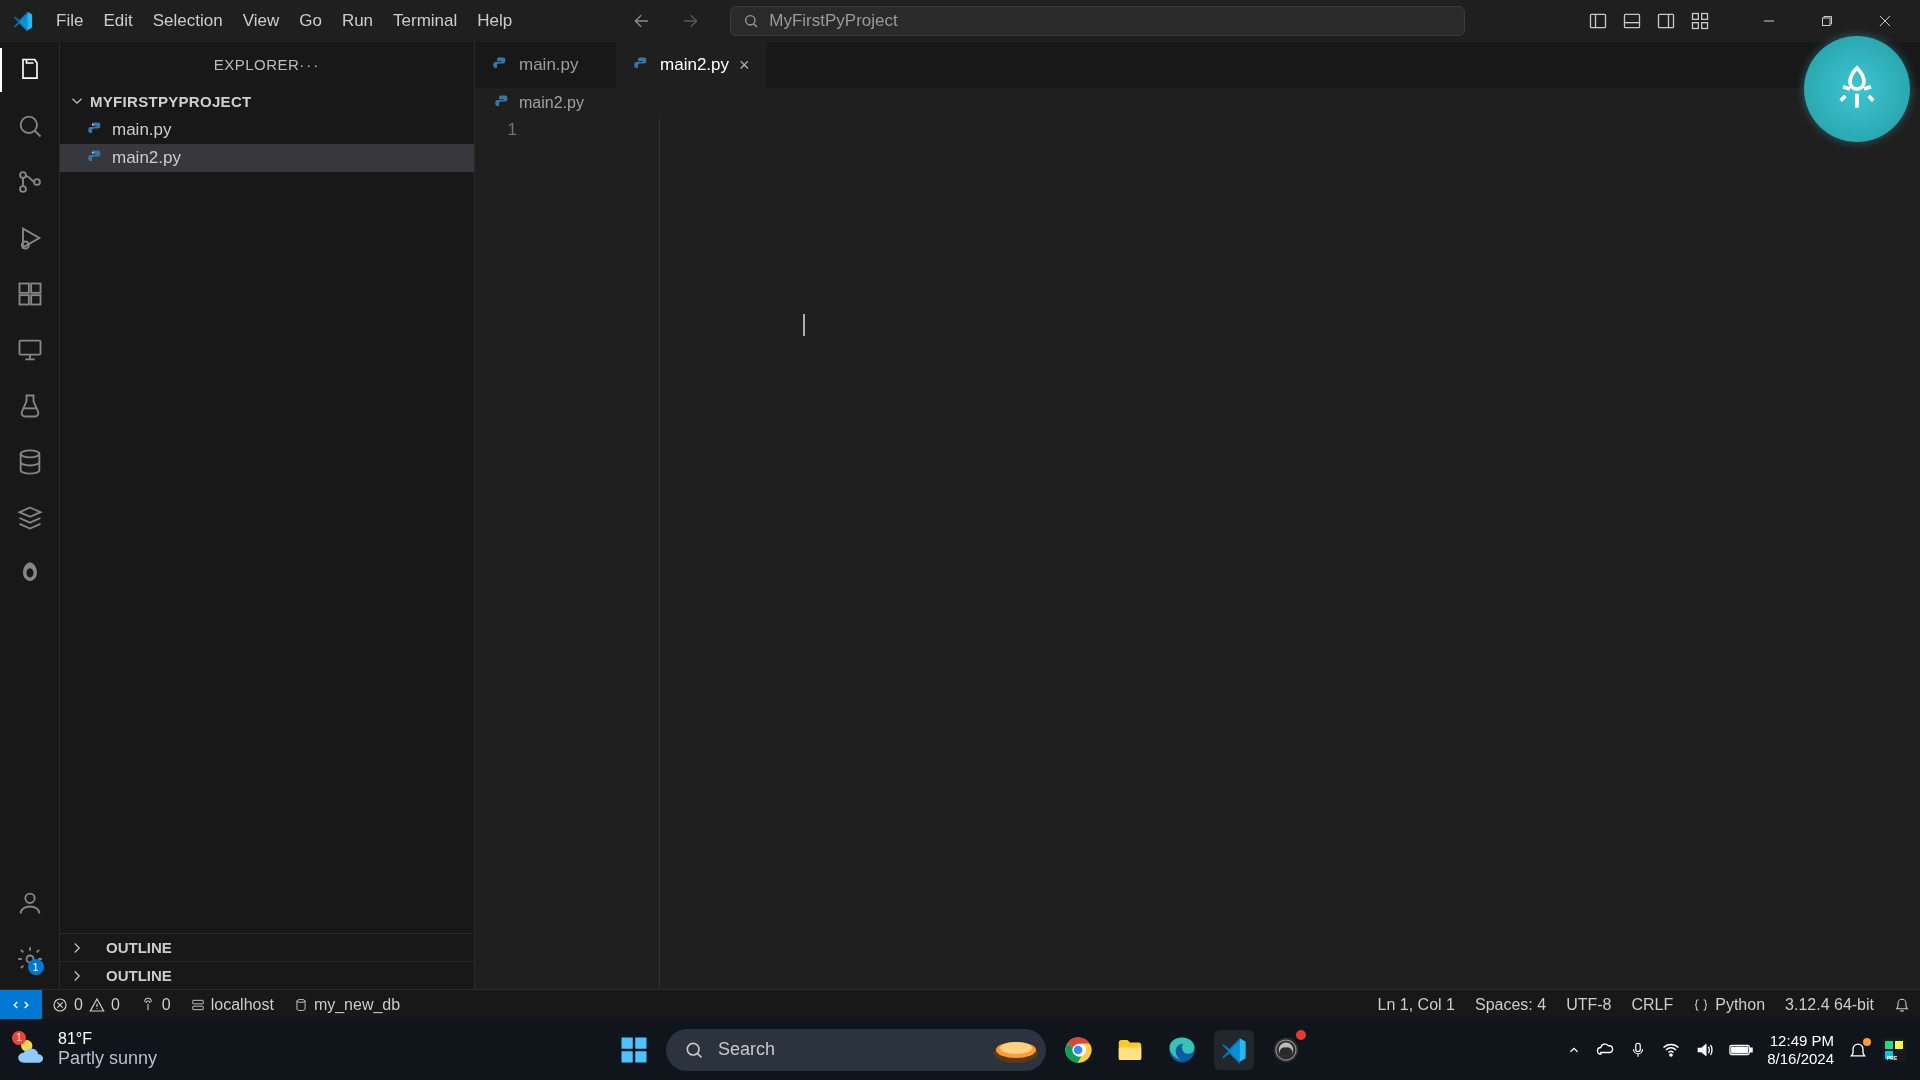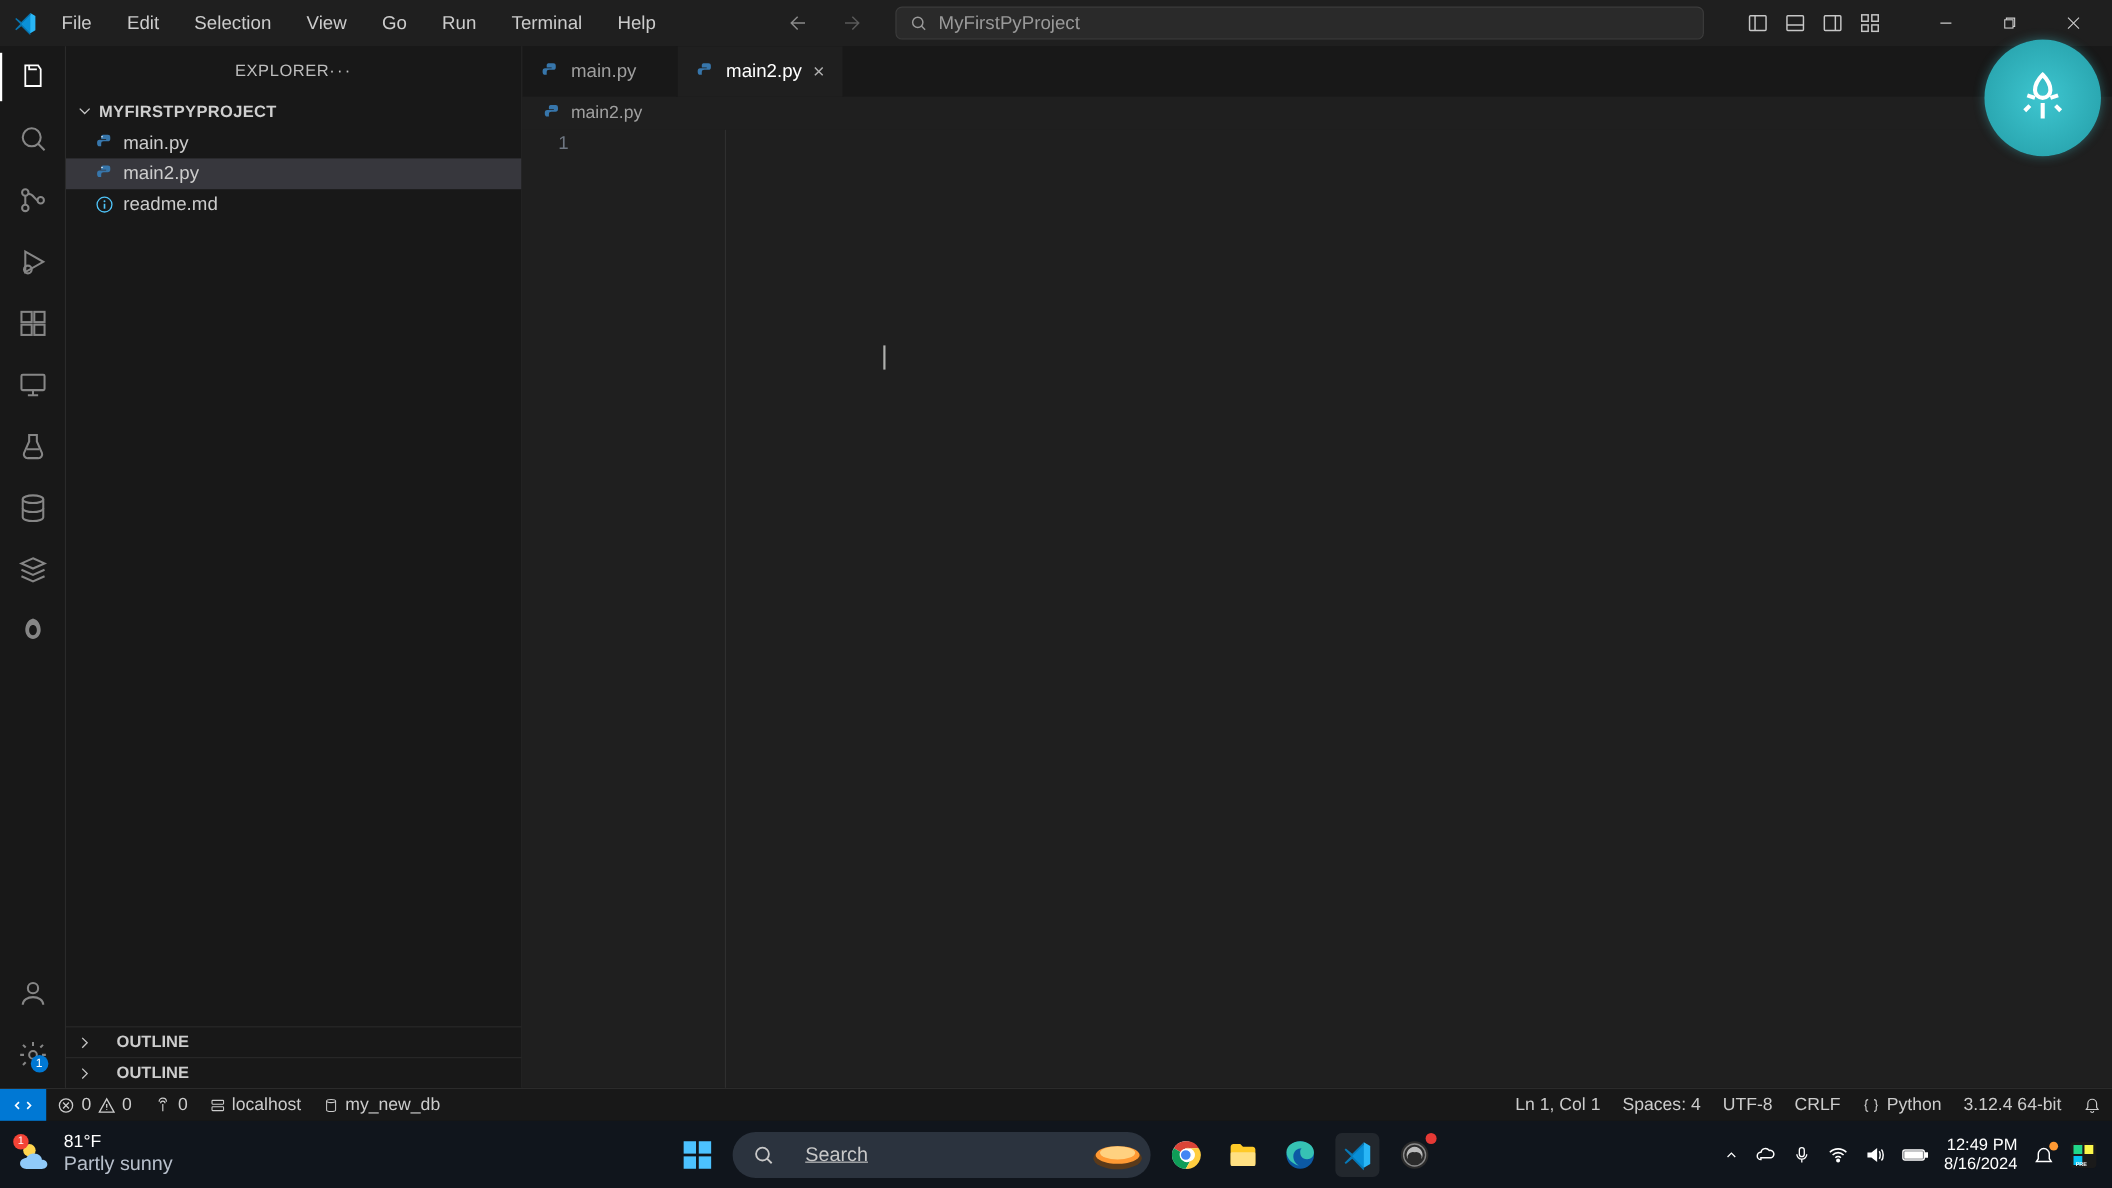--- a/index.html
+++ b/index.html
@@ -3,21 +3,21 @@
 <meta charset="utf-8">
 <style>
   * { margin: 0; padding: 0; box-sizing: border-box; font-family: "Segoe UI", sans-serif; user-select: none; }
   html, body { width: 1920px; height: 1080px; overflow: hidden; background: #000; }
   
   .vscode { width: 1920px; height: 1019px; background: #1e1e1e; display: flex; flex-direction: column; color: #cccccc; position: relative; }
   
   
   .titlebar { height: 42px; background: #1f1f1f; display: flex; align-items: center; font-size: 17px; }
   .titlebar .app-icon { width: 46px; display: flex; justify-content: center; align-items: center; }
-  .titlebar .menus { display: flex; gap: 12px; }
+  .titlebar .menus { display: flex; gap: 0; }
   .titlebar .menu-item { padding: 4px 10px; color: #cccccc; cursor: default; border-radius: 4px; }
   .titlebar .nav { display: flex; gap: 28px; margin-left: 110px; color: #8a8a8a; }
   .titlebar .search-box { margin-left: 30px; width: 735px; height: 30px; background: #2a2a2a; border: 1px solid #3c3c3c; border-radius: 6px; display: flex; align-items: center; padding: 0 12px; gap: 10px; color: #9a9a9a; font-size: 17px; }
   .titlebar .right-controls { margin-left: auto; display: flex; align-items: center; gap: 12px; padding-right: 6px; }
   .titlebar .layout-icons { display: flex; gap: 14px; color: #c7c7c7; margin-right: 18px; }
   .titlebar .win-controls { display: flex; gap: 0; }
   .titlebar .win-btn { width: 58px; height: 42px; display: flex; align-items: center; justify-content: center; color: #cccccc; }
   
   
   .body-area { flex: 1; display: flex; min-height: 0; }
@@ -55,21 +55,21 @@
   .statusbar .sb-item { padding: 0 10px; display:flex; align-items:center; gap:6px; height:100%;}
   .statusbar .right { margin-left:auto; display:flex; align-items:flex-start;}
   
   
   .ide-badge { position:absolute; top:36px; right:10px; width:106px; height:106px; border-radius:50%; background: radial-gradient(circle at 50% 50%, #3ec6d0 0%, #2ba8b2 70%); display:flex; align-items:center; justify-content:center; box-shadow: 0 0 10px rgba(62,198,208,0.4);}
   
   
   .taskbar { width:1920px; height:61px; background:#10151c; display:flex; align-items:center; padding:0 14px; position:relative; color:#fff; font-size:15px;}
   .taskbar .weather { display:flex; align-items:center; gap:10px; }
   .taskbar .center { position:absolute; left:50%; transform:translateX(-50%); display:flex; align-items:center; gap:12px;}
-  .taskbar .search-pill { width:380px; height:42px; background:#2b333e; border-radius:21px; display:flex; align-items:center; padding:0 18px; gap:28px; color:#c8c8c8; font-size:18px; position:relative; overflow:hidden;text-decoration:underline;}
+  .taskbar .search-pill { width:380px; height:42px; background:#2b333e; border-radius:21px; display:flex; align-items:center; padding:0 18px; gap:14px; color:#c8c8c8; font-size:18px; position:relative; overflow:hidden;}
   .taskbar .tb-icon { width:40px; height:40px; display:flex; align-items:center; justify-content:center; border-radius:6px;}
   .taskbar .tray { margin-left:auto; display:flex; align-items:center; gap:14px;}
   .taskbar .clock { text-align:right; line-height:1.2; font-size:15px;}
   
   svg { display:block; }
   .py-icon { width:18px; height:18px; }
   .chev { width:18px; height:18px; stroke:#c5c5c5; stroke-width:1.6; fill:none;}
 </style>
 </head>
 <body>
@@ -264,28 +264,20 @@
             </svg>
           <span>main.py</span>
         </div>
         <div class="tree-item selected">
           <svg class="py-icon" viewBox="0 0 24 24">
               <path fill="#3776ab" d="M11 2c-3 0-3 2-3 3v2h6v1H6c-2 0-3 1-3 4s1 4 3 4h2v-3c0-2 1-3 3-3h5c2 0 3-1 3-3V5c0-2-1-3-3-3h-5z"></path>
               <circle fill="#fff" cx="9" cy="4.5" r="0.9"></circle>
             </svg>
           <span>main2.py</span>
         </div>
-        <div class="tree-item">
-          <svg class="py-icon" viewBox="0 0 24 24">
-              <circle cx="12" cy="12" r="9" fill="none" stroke="#4fc3f7" stroke-width="1.6"></circle>
-              <circle cx="12" cy="8" r="1.2" fill="#4fc3f7"></circle>
-              <rect x="11" y="11" width="2" height="6" fill="#4fc3f7"></rect>
-            </svg>
-          <span>readme.md</span>
-        </div>
       </div>
       <div class="collapsible">
         <svg class="chev" viewBox="0 0 24 24">
             <path d="M9 6l6 6-6 6"></path>
           </svg>
         <span>OUTLINE</span>
       </div>
       <div class="collapsible">
         <svg class="chev" viewBox="0 0 24 24">
             <path d="M9 6l6 6-6 6"></path>

